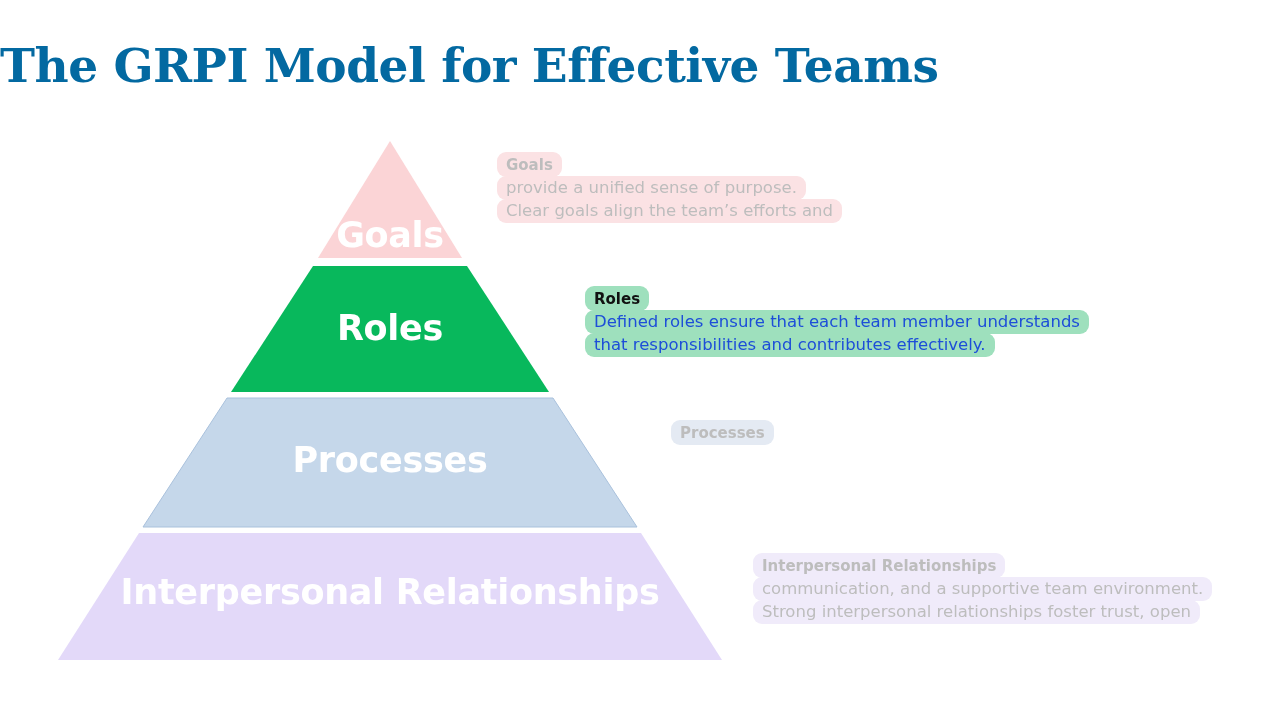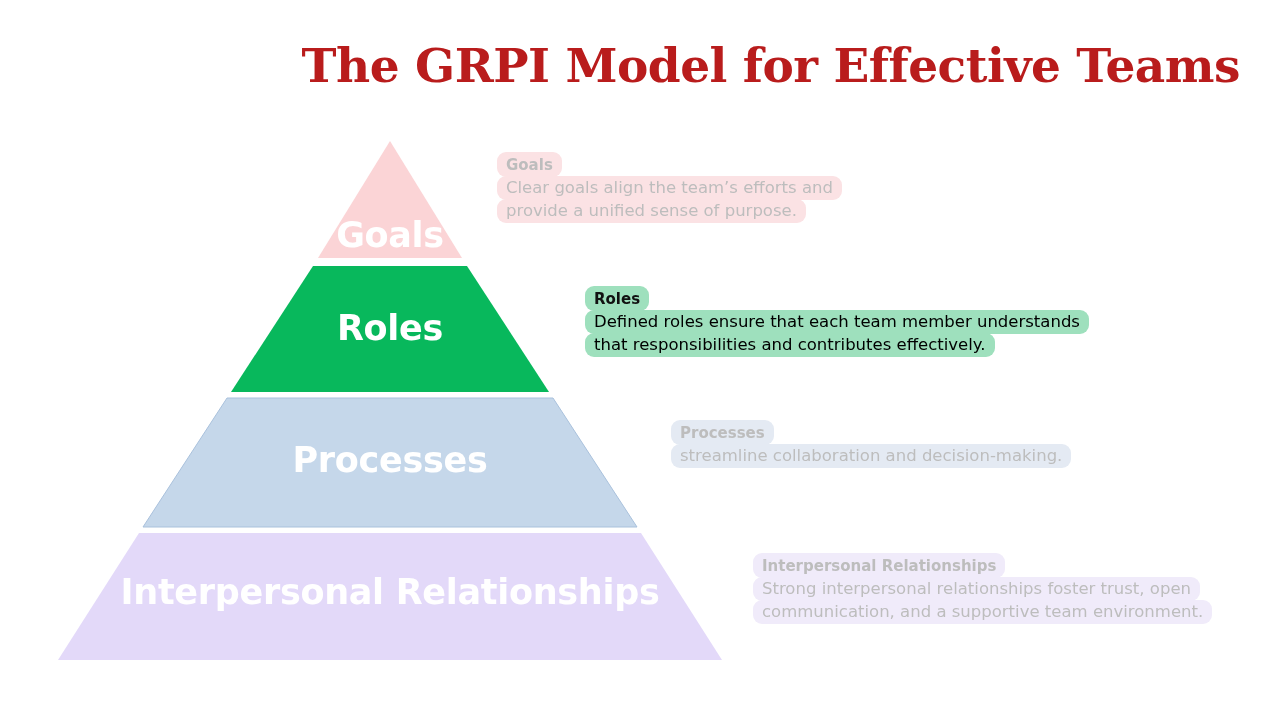--- a/index.html
+++ b/index.html
@@ -8,26 +8,26 @@
     background:#ffffff;
     font-family:"DejaVu Sans", sans-serif;
     overflow:hidden;
     position:relative;
   }
 
   
   #slide-title{
     position:absolute;
     left:0; top:38px; width:1240px;
-    text-align:right;
+    text-align:left;
     font-family:"DejaVu Serif", serif;
     font-weight:700;
     font-size:47px;
     letter-spacing:-0.5px;
-    color:#b91c1c;
+    color:#0369a1;
     white-space:nowrap;
   }
 
   
   #pyramid{
     position:absolute;
     left:0; top:0;
     width:780px; height:720px;
   }
   #pyramid svg{ display:block; }
@@ -84,21 +84,21 @@
   
   .callout.dim .line{ }
   .callout.dim .line{ color:#bdbdbd; }
 
   
   #callout-goals{ left:497px; top:152px; }
   #callout-goals .line{ background:#fbe2e4; }
 
   
   #callout-roles{ left:585px; top:286px; }
-  #callout-roles .line{ background:#9ee0bd; color:#000000; }
+  #callout-roles .line{ background:#9ee0bd; color:#1d4ed8; }
   #callout-roles .line.heading{ color:#111111; }
 
   
   #callout-processes{ left:671px; top:420px; }
   #callout-processes .line{ background:#e4eaf3; }
 
   
   #callout-interpersonal{ left:753px; top:553px; }
   #callout-interpersonal .line{ background:#f0ebfa; }
 </style>
@@ -123,32 +123,31 @@
 
   <div class="tier-label" id="tier-label-roles">Roles</div>
 
   <div class="tier-label" id="tier-label-processes">Processes</div>
 
   <div class="tier-label" id="tier-label-interpersonal">Interpersonal Relationships</div>
 </div>
 
 <div class="callout dim" id="callout-goals">
   <span class="line heading">Goals</span>
+  <span class="line">provide a unified sense of purpose.</span>
   <span class="line">Clear goals align the team’s efforts and</span>
-  <span class="line">provide a unified sense of purpose.</span>
 </div>
 
 <div class="callout active" id="callout-roles">
   <span class="line heading">Roles</span>
   <span class="line">Defined roles ensure that each team member understands</span>
   <span class="line">that responsibilities and contributes effectively.</span>
 </div>
 
 <div class="callout dim" id="callout-processes">
   <span class="line heading">Processes</span>
-  <span class="line">streamline collaboration and decision-making.</span>
 </div>
 
 <div class="callout dim" id="callout-interpersonal">
   <span class="line heading">Interpersonal Relationships</span>
+  <span class="line">communication, and a supportive team environment.</span>
   <span class="line">Strong interpersonal relationships foster trust, open</span>
-  <span class="line">communication, and a supportive team environment.</span>
 </div>
 
 </body></html>

